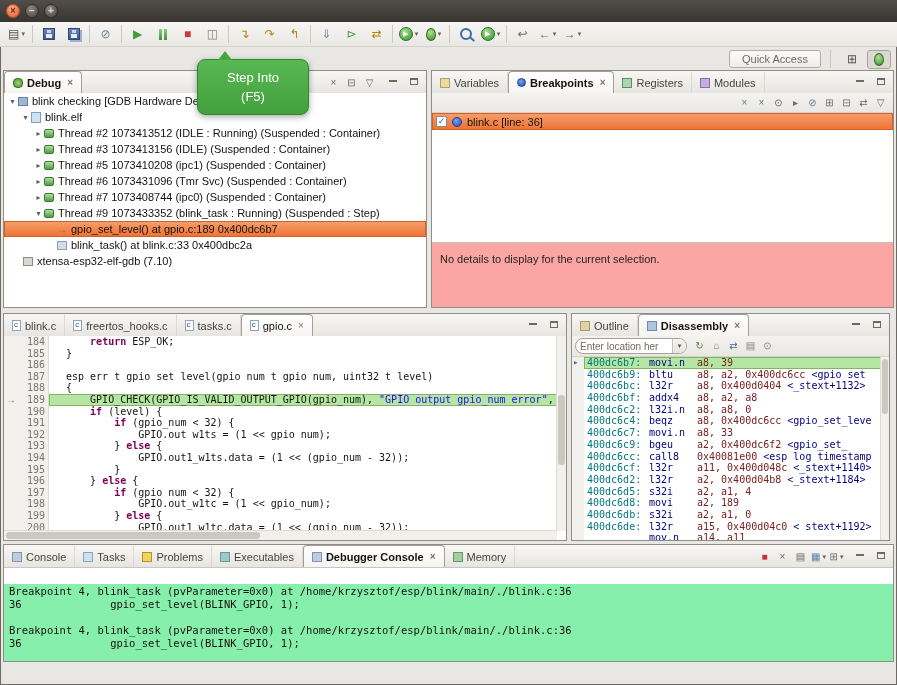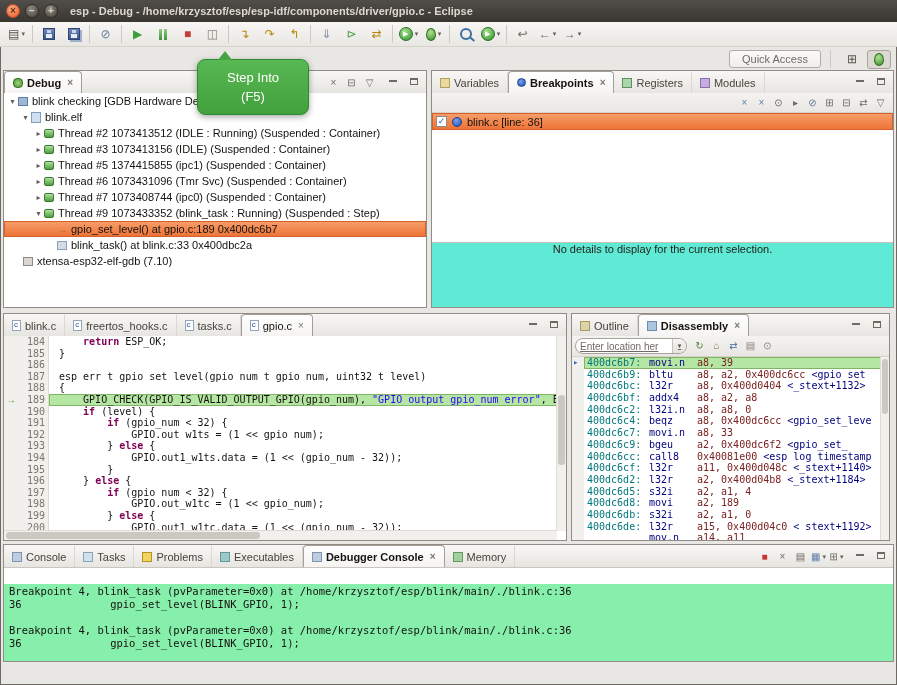--- a/index.html
+++ b/index.html
@@ -112,47 +112,47 @@
   #bp-toolbar{top:22px;justify-content:flex-end;padding-right:4px;}
   #bp-toolbar-icons{display:flex;align-items:center;}
   #bp-list{position:absolute;top:42px;left:0;right:0;height:129px;background:#fff;}
   .bp-row{height:17px;display:flex;align-items:center;gap:5px;padding:0 4px;font-size:11px;color:#15130f;}
   .bp-row.selected{background:linear-gradient(#f7a06c,#ed7134);box-shadow:inset 0 0 0 1px #d55f28;}
   .bp-check{width:11px;height:11px;background:#fff;border:1px solid #8f8b84;box-sizing:border-box;
     display:flex;align-items:center;justify-content:center;font-size:9px;line-height:1;color:#2457c5;}
   .bp-dot{width:8px;height:8px;border-radius:50%;display:inline-block;
     background:radial-gradient(circle at 38% 32%,#7aa0e8,#2050b8);border:1px solid #1a3f92;}
   #bp-details{position:absolute;top:171px;left:0;right:0;bottom:0;border-top:1px solid #c5c2bc;
-    background:#5eead4;padding:0 8px;font-size:11px;color:#26231f;box-sizing:border-box;text-align:center;}
+    background:#fca5a5;padding:10px 8px;font-size:11px;color:#26231f;box-sizing:border-box;}
 
   
   #editor-panel{left:3px;top:313px;width:564px;height:228px;}
   #editor-body{position:absolute;top:22px;left:0;right:0;bottom:0;background:#fff;overflow:hidden;}
   #code-rows{position:absolute;top:0;left:0;right:9px;bottom:9px;overflow:hidden;
     background:linear-gradient(90deg,#f1f0ed 0 44px,#dedbd5 44px 45px,#fff 45px);}
   .code-row{display:flex;height:11.6px;line-height:11.6px;}
   .ln-ruler{flex:0 0 15px;position:relative;}
   .ip-arrow{position:absolute;left:2px;top:0;color:#4f8f2f;font-weight:bold;font-size:10px;font-style:normal;}
   .ln-num{flex:0 0 26px;text-align:right;padding-right:4px;color:#7a766f;
     font-family:"DejaVu Sans Mono",monospace;font-size:10px;}
   .ln-text{flex:1;font-family:"DejaVu Sans Mono",monospace;font-size:10px;white-space:pre;
-    overflow:hidden;color:#15130f;padding-left:10px;}
+    overflow:hidden;color:#15130f;padding-left:17px;}
   .code-row.current .ln-text{background:#b6e6a4;box-shadow:inset 0 0 0 1px #7fb564;}
   .kw{color:#7f0055;font-weight:bold;}
   .str{color:#2a00ff;}
   .vscroll{position:absolute;top:0;right:0;width:9px;bottom:9px;background:#f1f0ed;border-left:1px solid #dedbd5;}
   .vscroll .thumb{position:absolute;left:1px;right:1px;top:30%;height:36%;background:#cbc8c2;border-radius:3px;}
   .hscroll{position:absolute;left:0;right:9px;bottom:0;height:9px;background:#f1f0ed;border-top:1px solid #dedbd5;}
   .hscroll .thumb{position:absolute;top:1px;bottom:1px;left:2px;width:46%;background:#cbc8c2;border-radius:3px;}
 
   
   #outline-panel{left:571px;top:313px;width:319px;height:228px;}
   #disasm-toolbar{top:22px;height:21px;padding:0 3px;gap:4px;}
   .combo{height:16px;border:1px solid #a7a29a;background:#fff;display:flex;align-items:center;
-    font-size:10px;color:#6f6b64;padding-left:4px;border-radius:8px;width:112px;box-sizing:border-box;white-space:nowrap;overflow:hidden;text-decoration:underline;}
+    font-size:10px;color:#6f6b64;padding-left:4px;border-radius:8px;width:112px;box-sizing:border-box;white-space:nowrap;overflow:hidden;}
   .combo-btn{width:13px;align-self:stretch;border-left:1px solid #c5c2bc;margin-left:auto;
     background:linear-gradient(#f5f4f2,#e5e3df);display:flex;align-items:center;justify-content:center;
     font-size:7px;color:#55514b;}
   #disasm-icons{display:flex;align-items:center;}
   #disasm-rows{position:absolute;top:43px;left:0;right:8px;bottom:0;background:#fff;overflow:hidden;}
   .dis-row{display:flex;height:11.7px;line-height:11.7px;font-family:"DejaVu Sans Mono",monospace;
     font-size:10px;white-space:pre;}
   .dis-gutter{flex:0 0 12px;background:#f1f0ed;position:relative;}
   .dis-arrow{position:absolute;left:1px;top:0;color:#3a6faf;font-size:9px;font-style:normal;}
   .dis-rest{flex:1;display:flex;min-width:0;padding-left:3px;}
@@ -195,21 +195,20 @@
 <body>
 
 <div id="app">
 
   <div id="titlebar">
     <div id="winbtns">
         <span class="winbtn close">×</span>
         <span class="winbtn minimize">−</span>
         <span class="winbtn maximize">+</span>
       </div>
-    <div class="title-text">esp - Debug - /home/krzysztof/esp/esp-idf/components/driver/gpio.c - Eclipse</div>
   </div>
 
   <div id="main-toolbar">
       <span class="tb-btn">
         <i class="ic-glyph" style="color: rgb(87, 83, 77);">▤</i>
         <i class="dd">▾</i>
       </span>
       <span class="tb-sep"></span>
       <span class="tb-btn">
         <i class="ic-floppy"></i>
@@ -347,21 +346,21 @@
           <span class="tlabel">Thread #2 1073413512 (IDLE : Running) (Suspended : Container)</span>
         </div>
         <div class="tree-row" style="padding-left: 29px;">
           <span class="expander">▸</span>
           <i class="ticon ic-thread"></i>
           <span class="tlabel">Thread #3 1073413156 (IDLE) (Suspended : Container)</span>
         </div>
         <div class="tree-row" style="padding-left: 29px;">
           <span class="expander">▸</span>
           <i class="ticon ic-thread"></i>
-          <span class="tlabel">Thread #5 1374415855 (ipc1) (Suspended : Container)</span>
+          <span class="tlabel">Thread #5 1073410208 (ipc1) (Suspended : Container)</span>
         </div>
         <div class="tree-row" style="padding-left: 29px;">
           <span class="expander">▸</span>
           <i class="ticon ic-thread"></i>
           <span class="tlabel">Thread #6 1073431096 (Tmr Svc) (Suspended : Container)</span>
         </div>
         <div class="tree-row" style="padding-left: 29px;">
           <span class="expander">▸</span>
           <i class="ticon ic-thread"></i>
           <span class="tlabel">Thread #7 1073408744 (ipc0) (Suspended : Container)</span>

